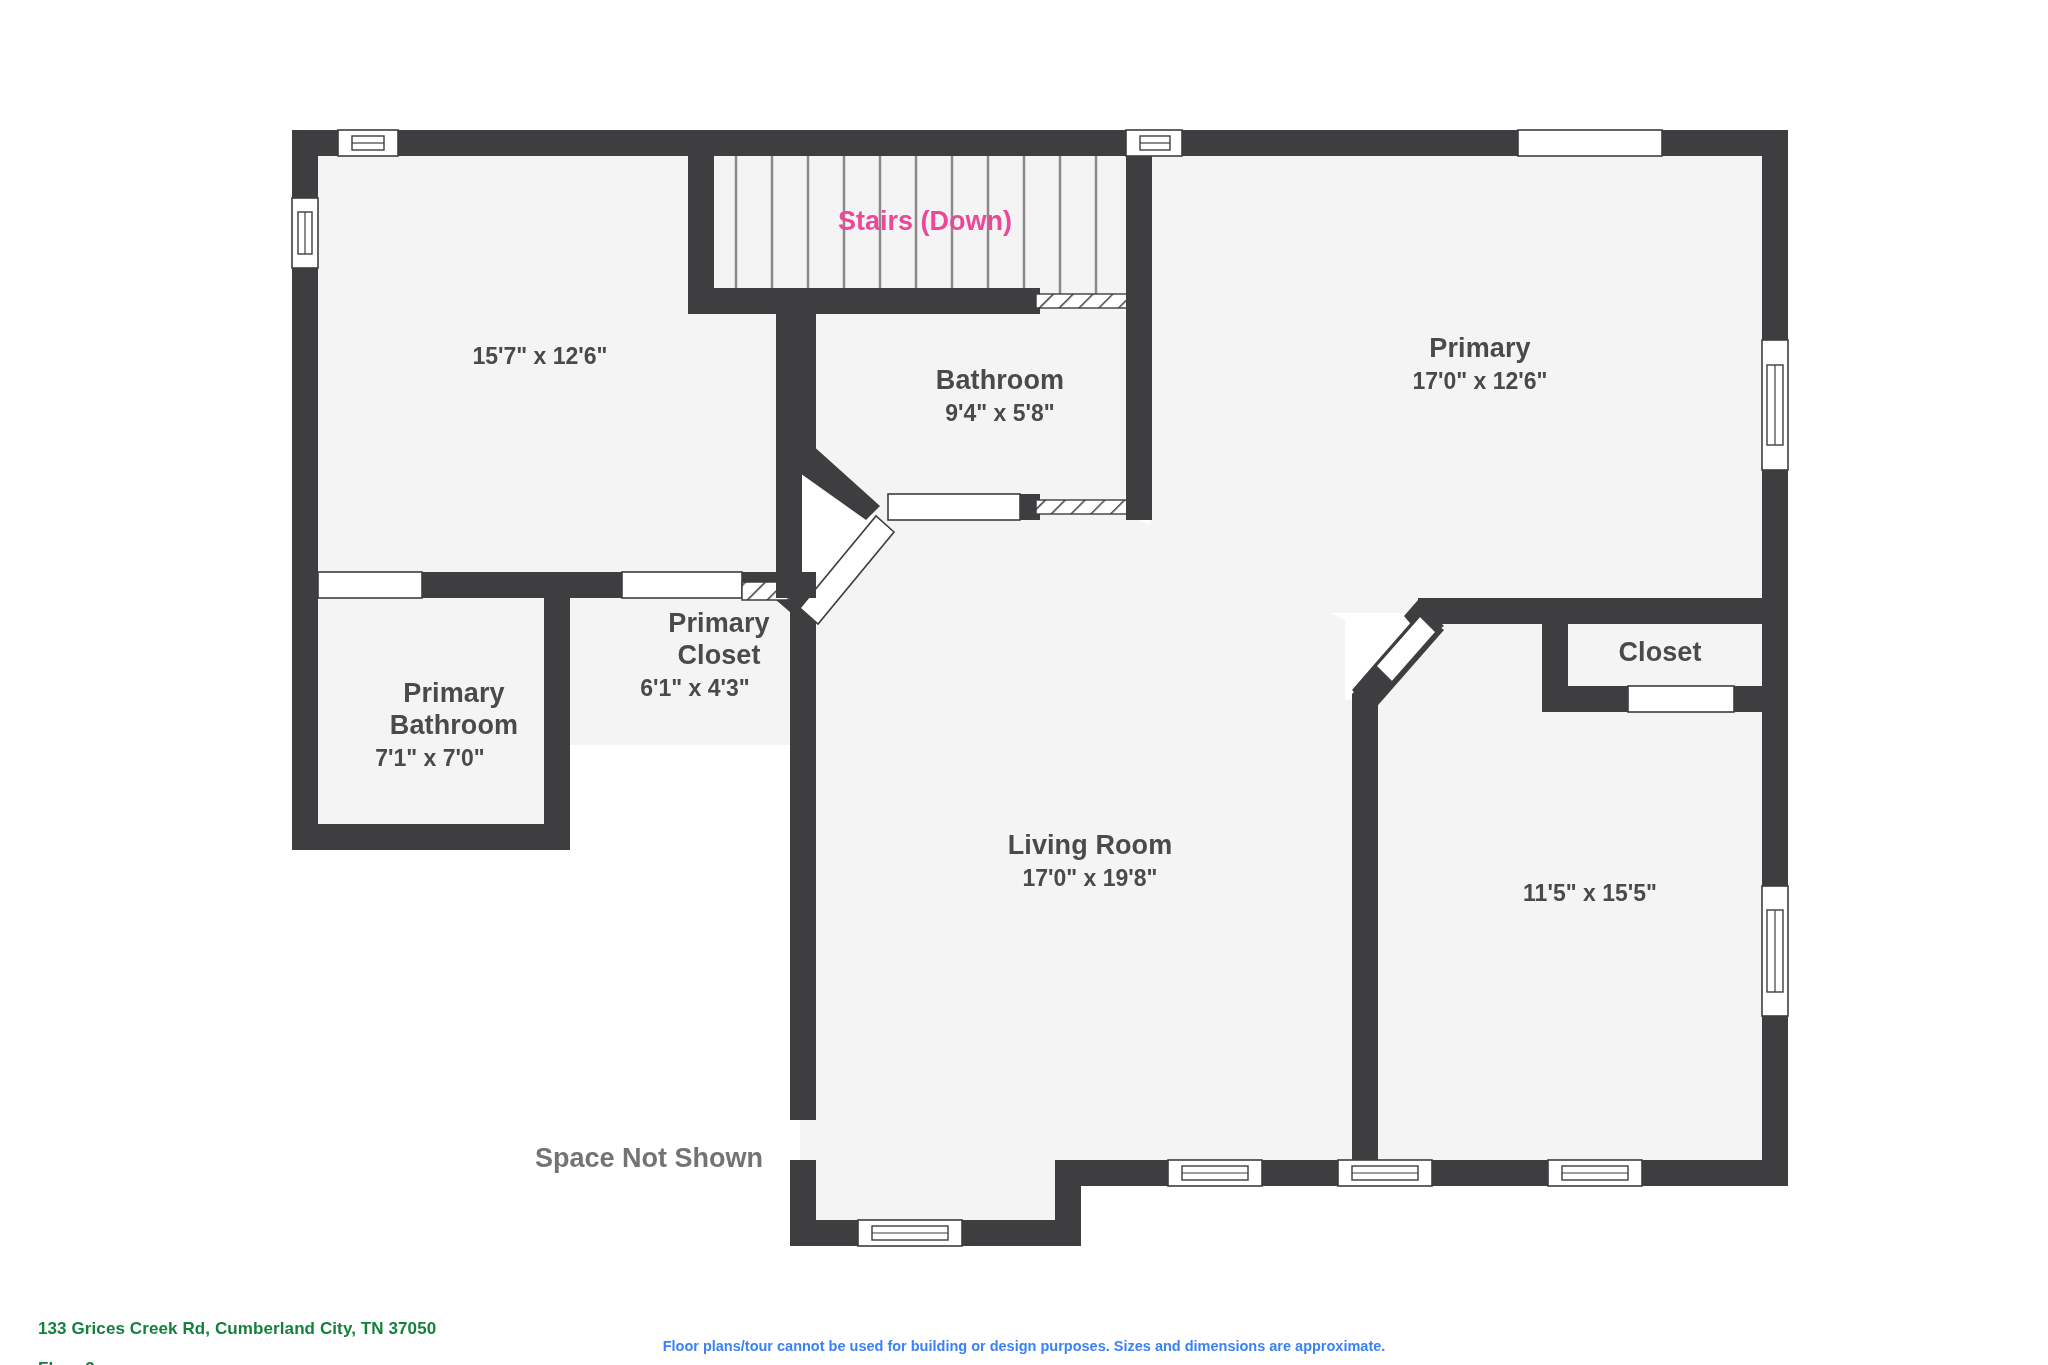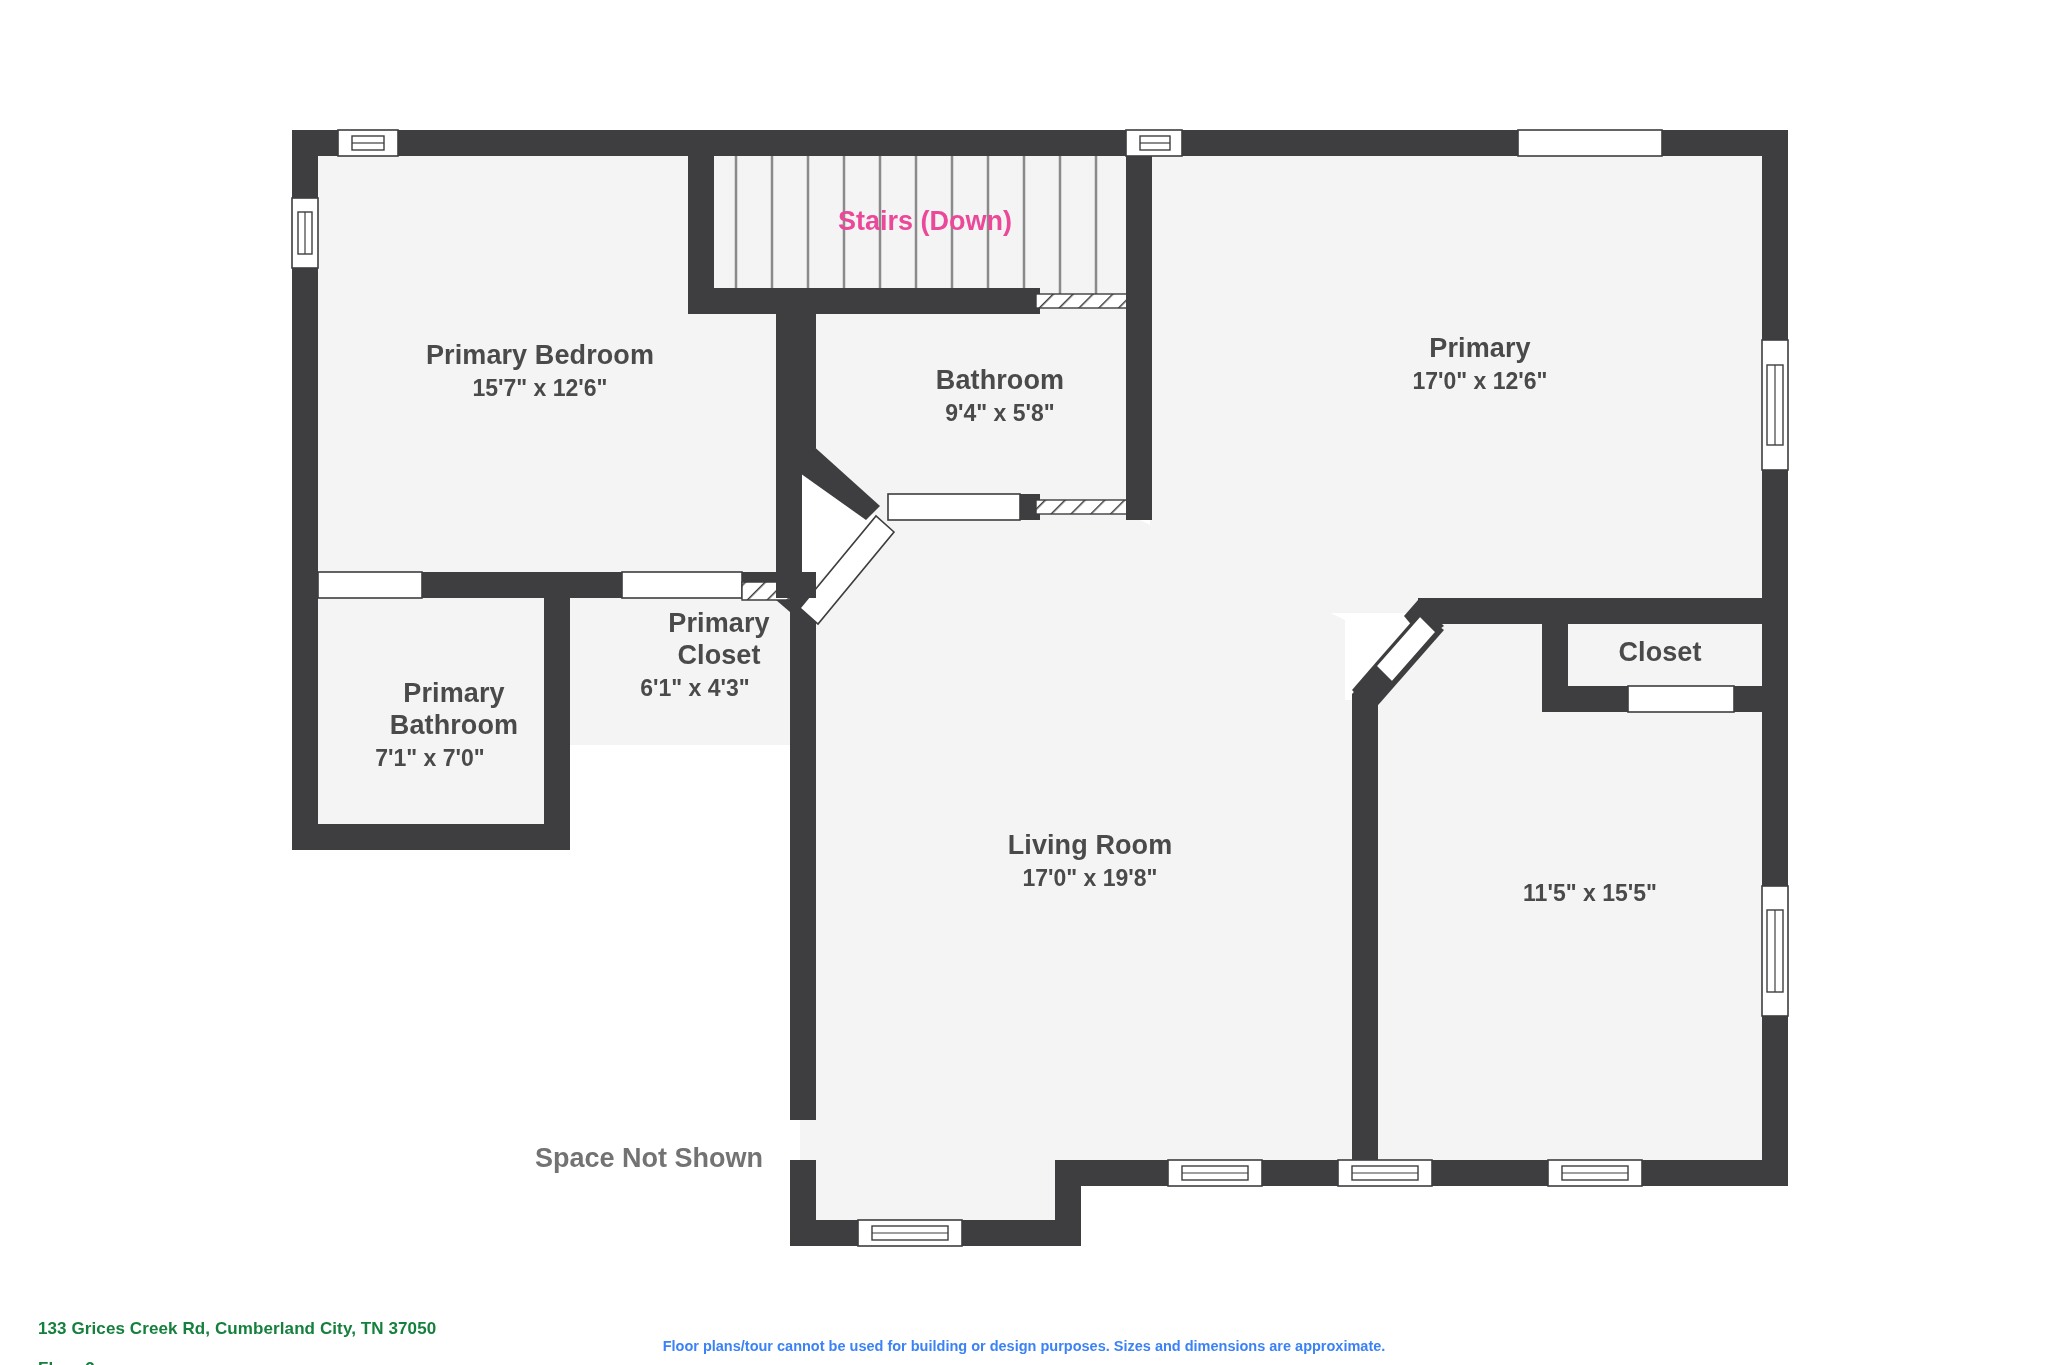--- a/index.html
+++ b/index.html
@@ -298,21 +298,20 @@
   </g>
 
   <g fill="#3e3e40">
     <rect x="1126" y="288" width="26" height="232"></rect>
     <rect x="776" y="572" width="40" height="26"></rect>
     <rect x="1340" y="1160" width="0" height="0"></rect>
   </g>
 </svg>
 
 <div class="room-label" style="left:300px; top:340px; width:480px;">
-  <span class="rname">Primary Bedroom</span>
   <span class="rdim">15'7" x 12'6"</span>
 </div>
 
 <div class="room-label" style="left:830px; top:365px; width:340px;">
   <span class="rname">Bathroom</span>
   <span class="rdim">9'4" x 5'8"</span>
 </div>
 
 <div class="room-label" style="left:1310px; top:333px; width:340px;">
   <span class="rname">Primary</span>

